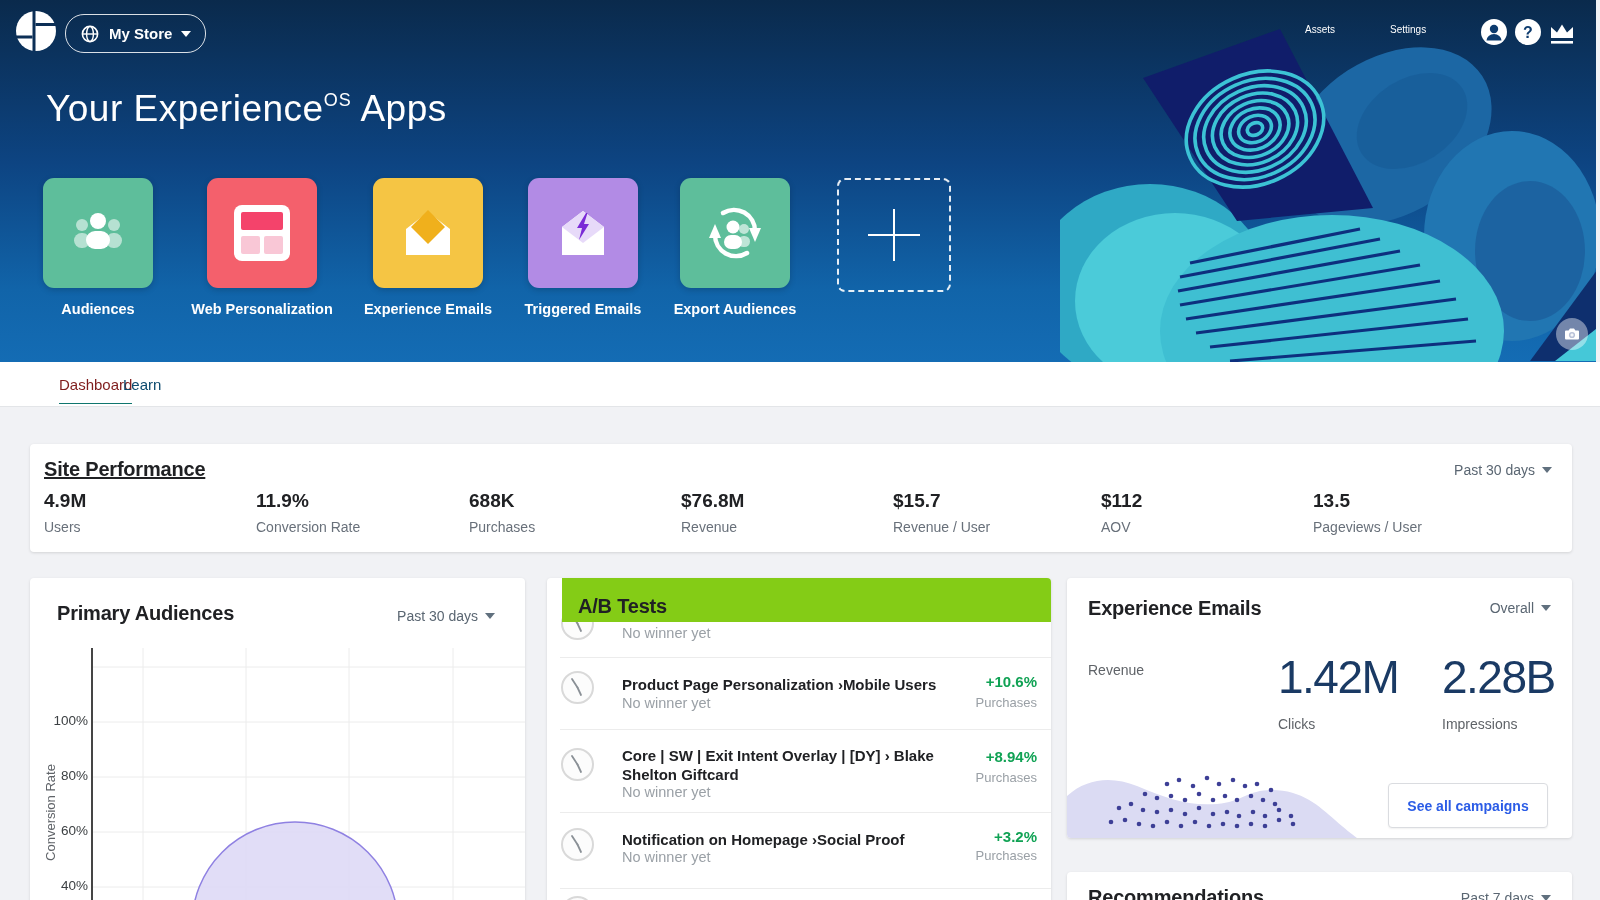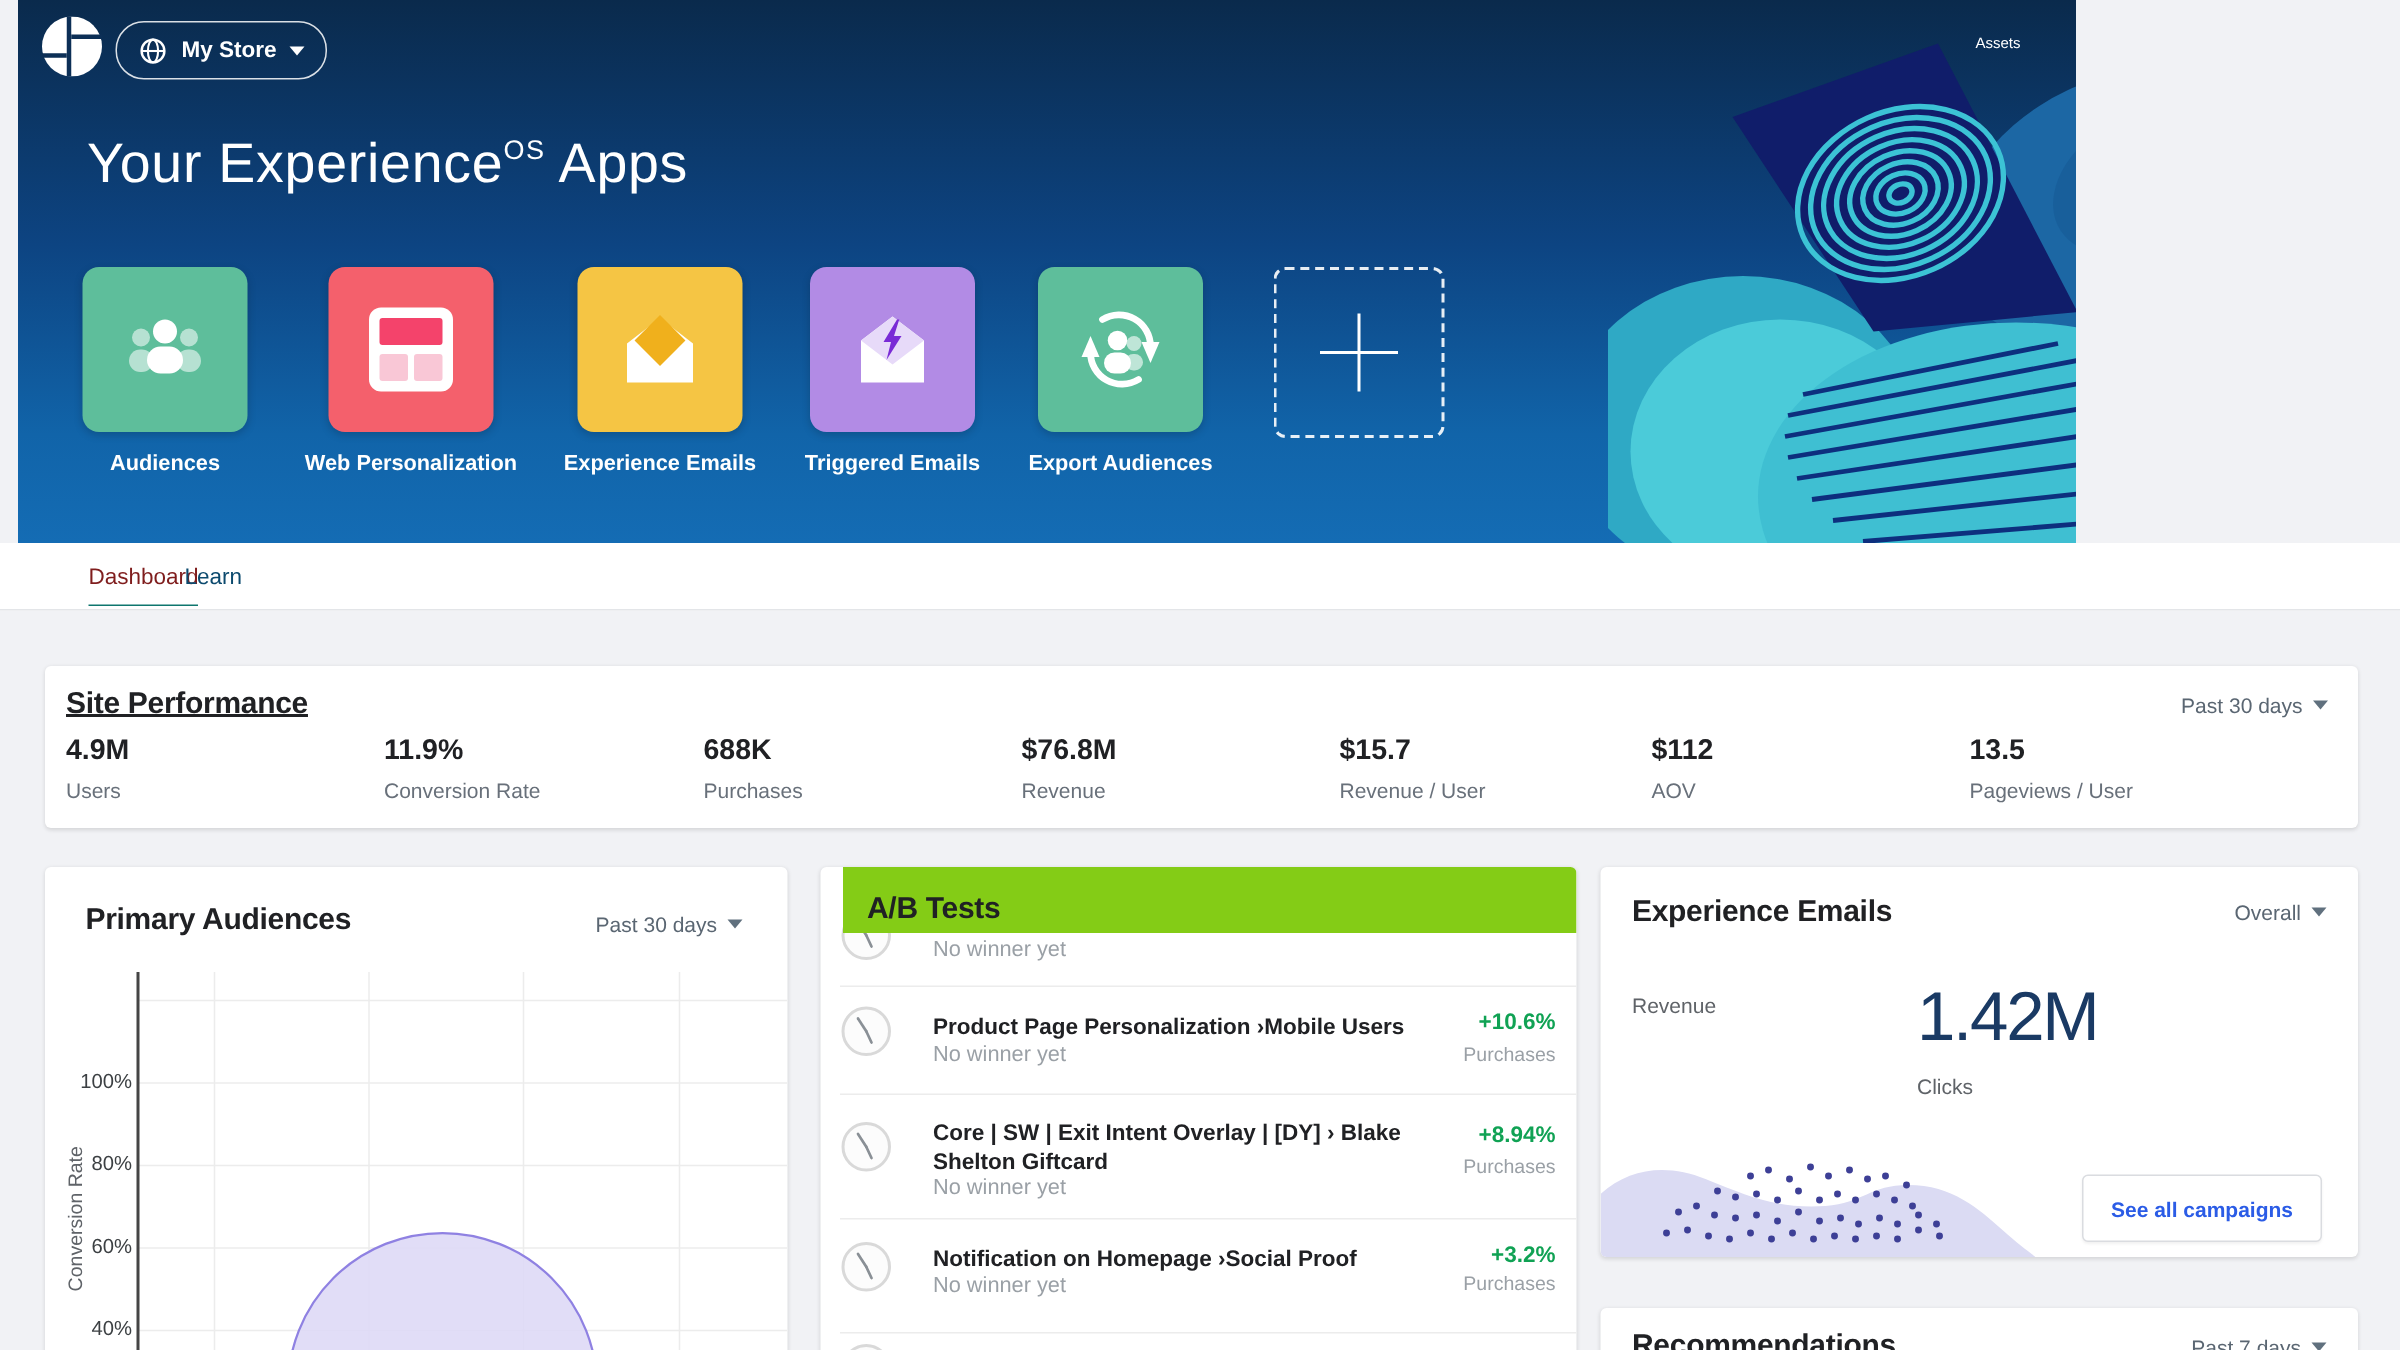--- a/index.html
+++ b/index.html
@@ -3,21 +3,21 @@
 <meta charset="utf-8">
 <style>
   html,body{margin:0;padding:0;}
   body{
     width:1600px;height:900px;position:relative;overflow:hidden;
     background:#f1f2f5;
     font-family:"Liberation Sans","DejaVu Sans",sans-serif;
     -webkit-font-smoothing:antialiased;
   }
   
-  .hero{position:absolute;left:12px;top:0;width:1372px;height:362px;
+  .hero{position:absolute;left:0;top:0;width:1596px;height:362px;
     background:linear-gradient(180deg,#0a2a4c 0%,#0d4482 45%,#1164a9 80%,#146cb4 100%);
     overflow:hidden;}
   .hero-art{position:absolute;left:1060px;top:0;width:540px;height:362px;}
   .camera-btn{position:absolute;left:1556px;top:318px;width:32px;height:32px;border-radius:50%;
     background:rgba(255,255,255,.42);display:flex;align-items:center;justify-content:center;cursor:pointer;}
   
   .logo{position:absolute;left:16px;top:11px;width:40px;height:40px;cursor:pointer;}
   .store-pill{position:absolute;left:65px;top:14px;height:37px;border:1px solid rgba(255,255,255,.85);
     border-radius:19px;display:flex;align-items:center;padding:0 14px;gap:9px;color:#fff;cursor:pointer;}
   .store-pill .lbl{font-size:15px;font-weight:bold;}
@@ -356,20 +356,24 @@
   <div class="range" style="right:21px;top:22px;">
     <span>Overall</span>
     <span class="caret gray"></span>
   </div>
   <div class="stat" style="left:21px;top:72px;">
       <div class="l">Revenue</div>
     </div>
   <div class="stat" style="left:211px;top:72px;">
       <div class="v">1.42M</div>
       <div class="l">Clicks</div>
+    </div>
+  <div class="stat" style="left:375px;top:72px;">
+      <div class="v">2.28B</div>
+      <div class="l">Impressions</div>
     </div>
 
   <svg class="deco" width="290" height="70" viewBox="0 0 290 70">
     <path d="M0,28 C20,10 45,8 70,18 C100,30 118,38 150,36 C175,34 180,22 205,22 C235,22 252,38 268,52 C278,61 285,66 290,70 L0,70 Z" fill="#dbdbf3"></path>
     <g fill="#3d3f96">
       <circle cx="100" cy="16" r="2.3"></circle>
         <circle cx="112" cy="12" r="2.3"></circle>
         <circle cx="126" cy="18" r="2.3"></circle>
         <circle cx="140" cy="10" r="2.3"></circle>
         <circle cx="152" cy="16" r="2.3"></circle>

